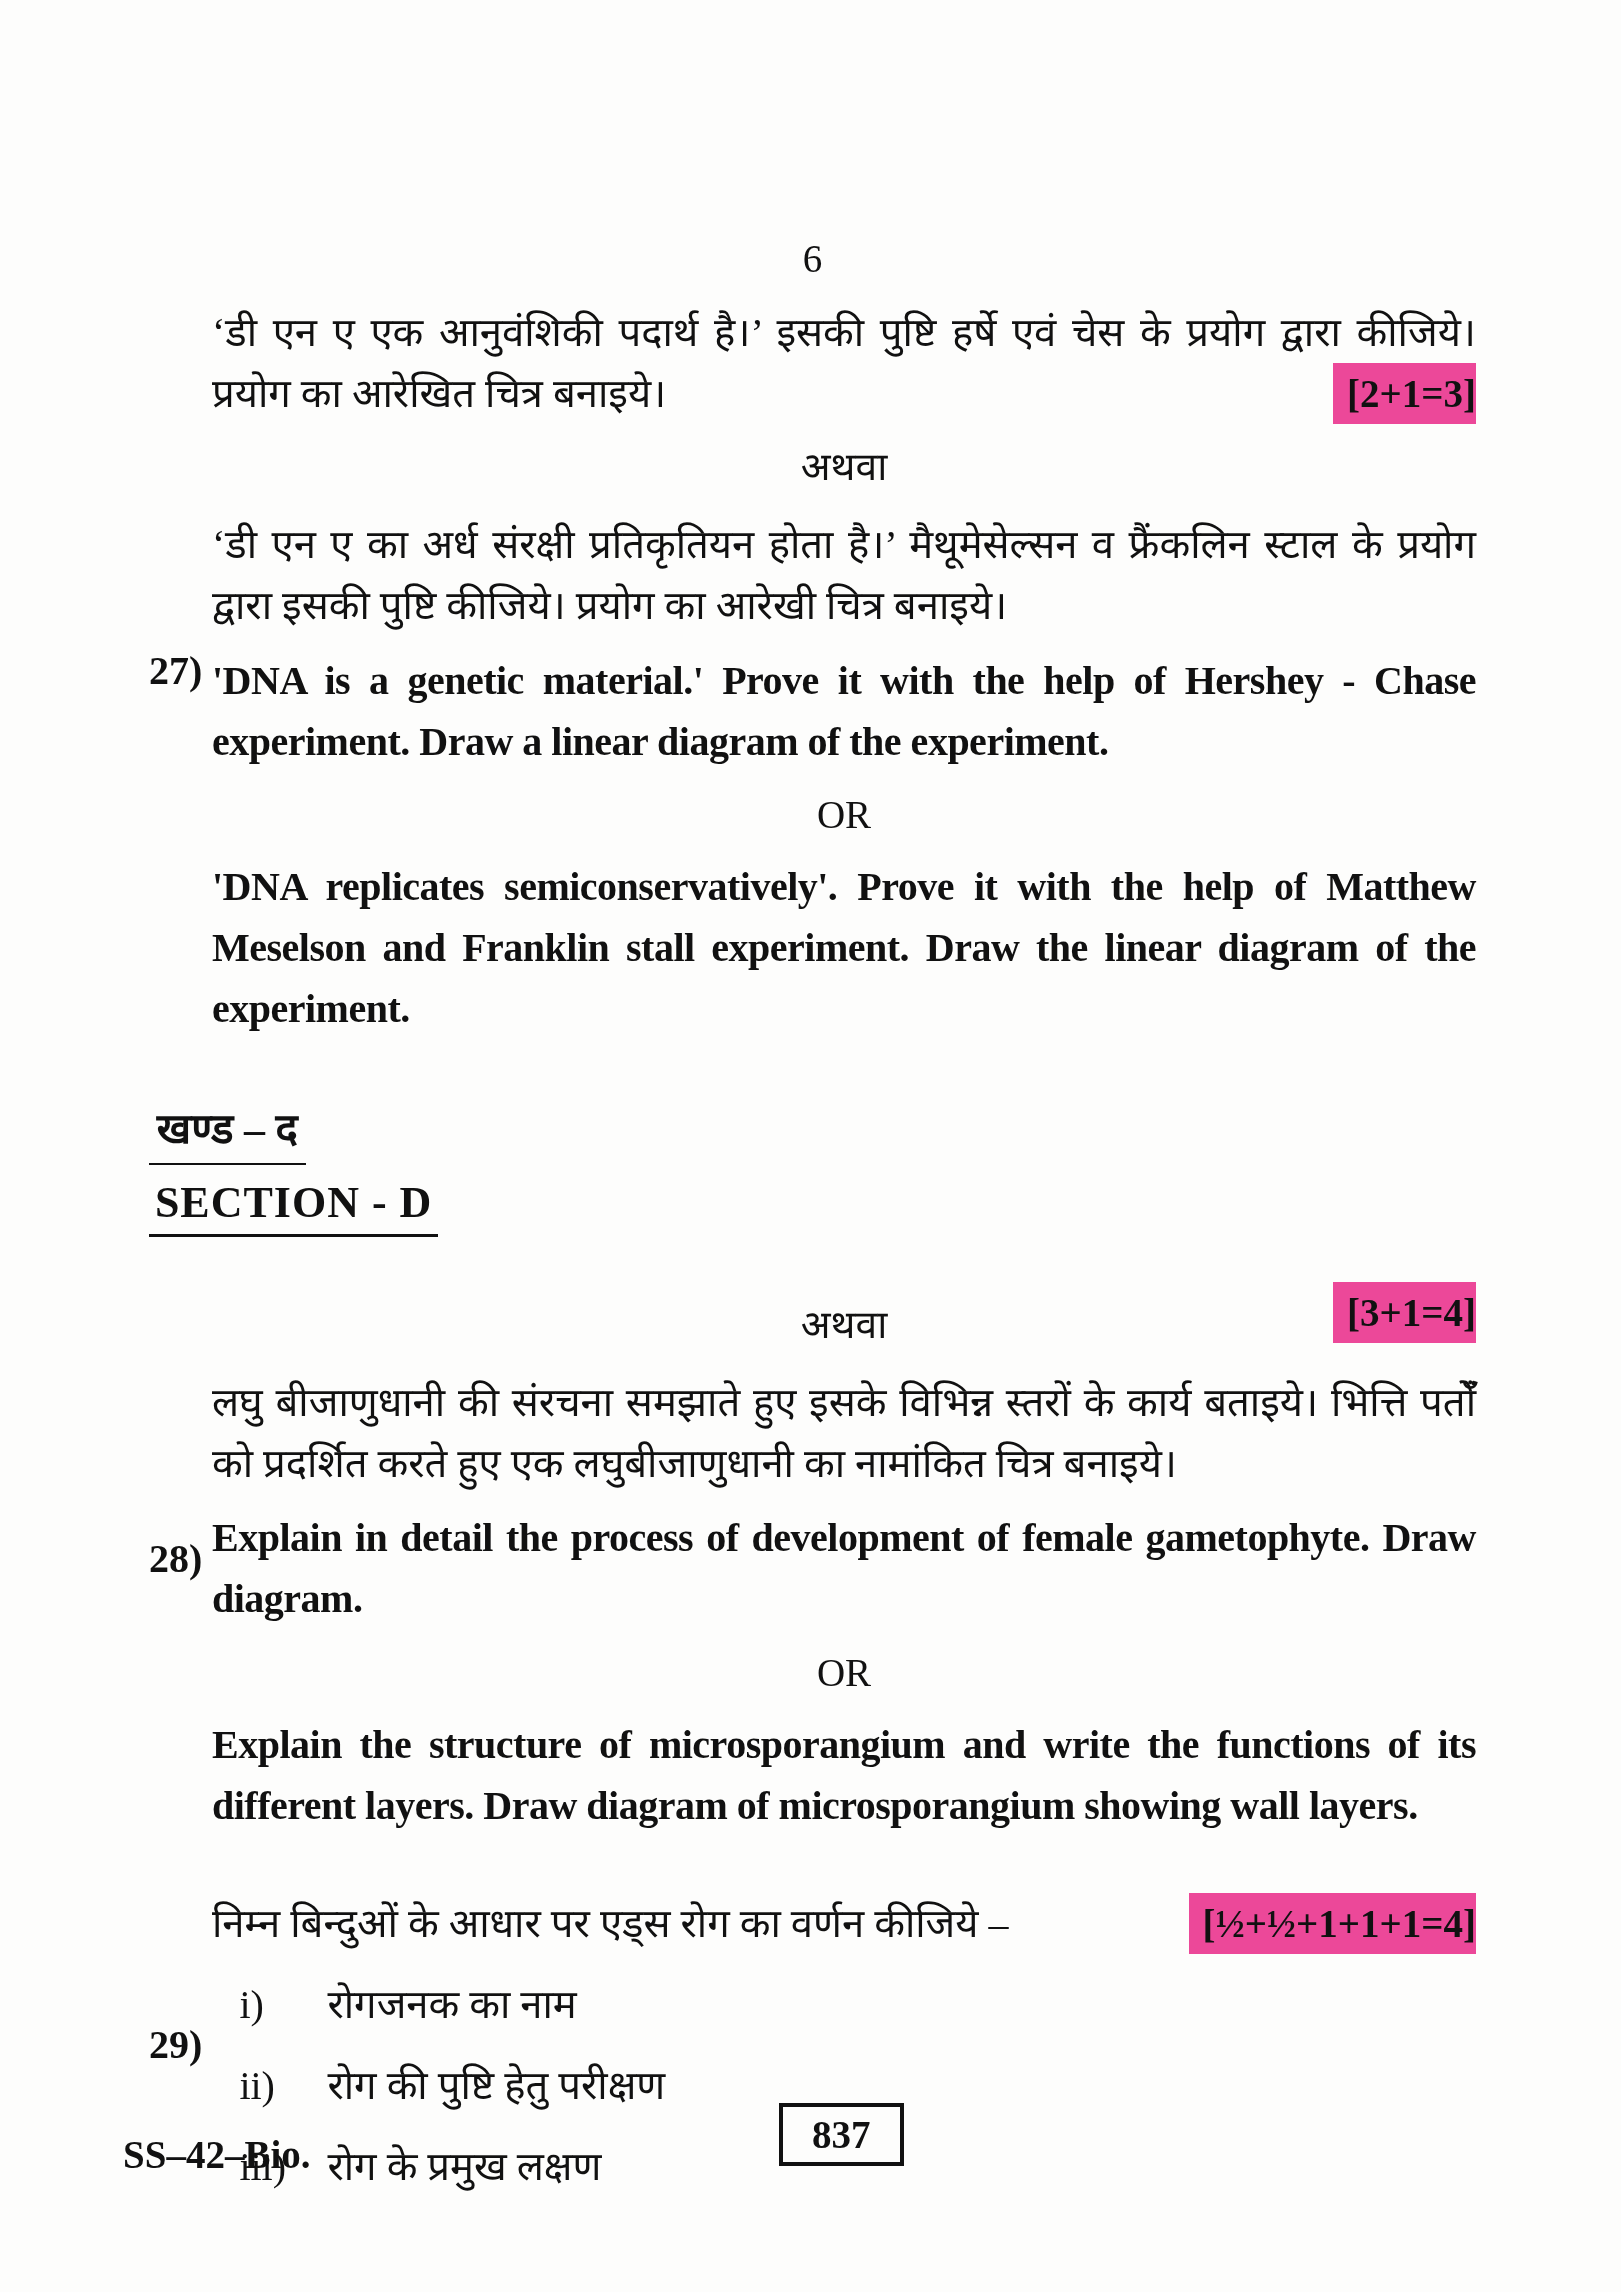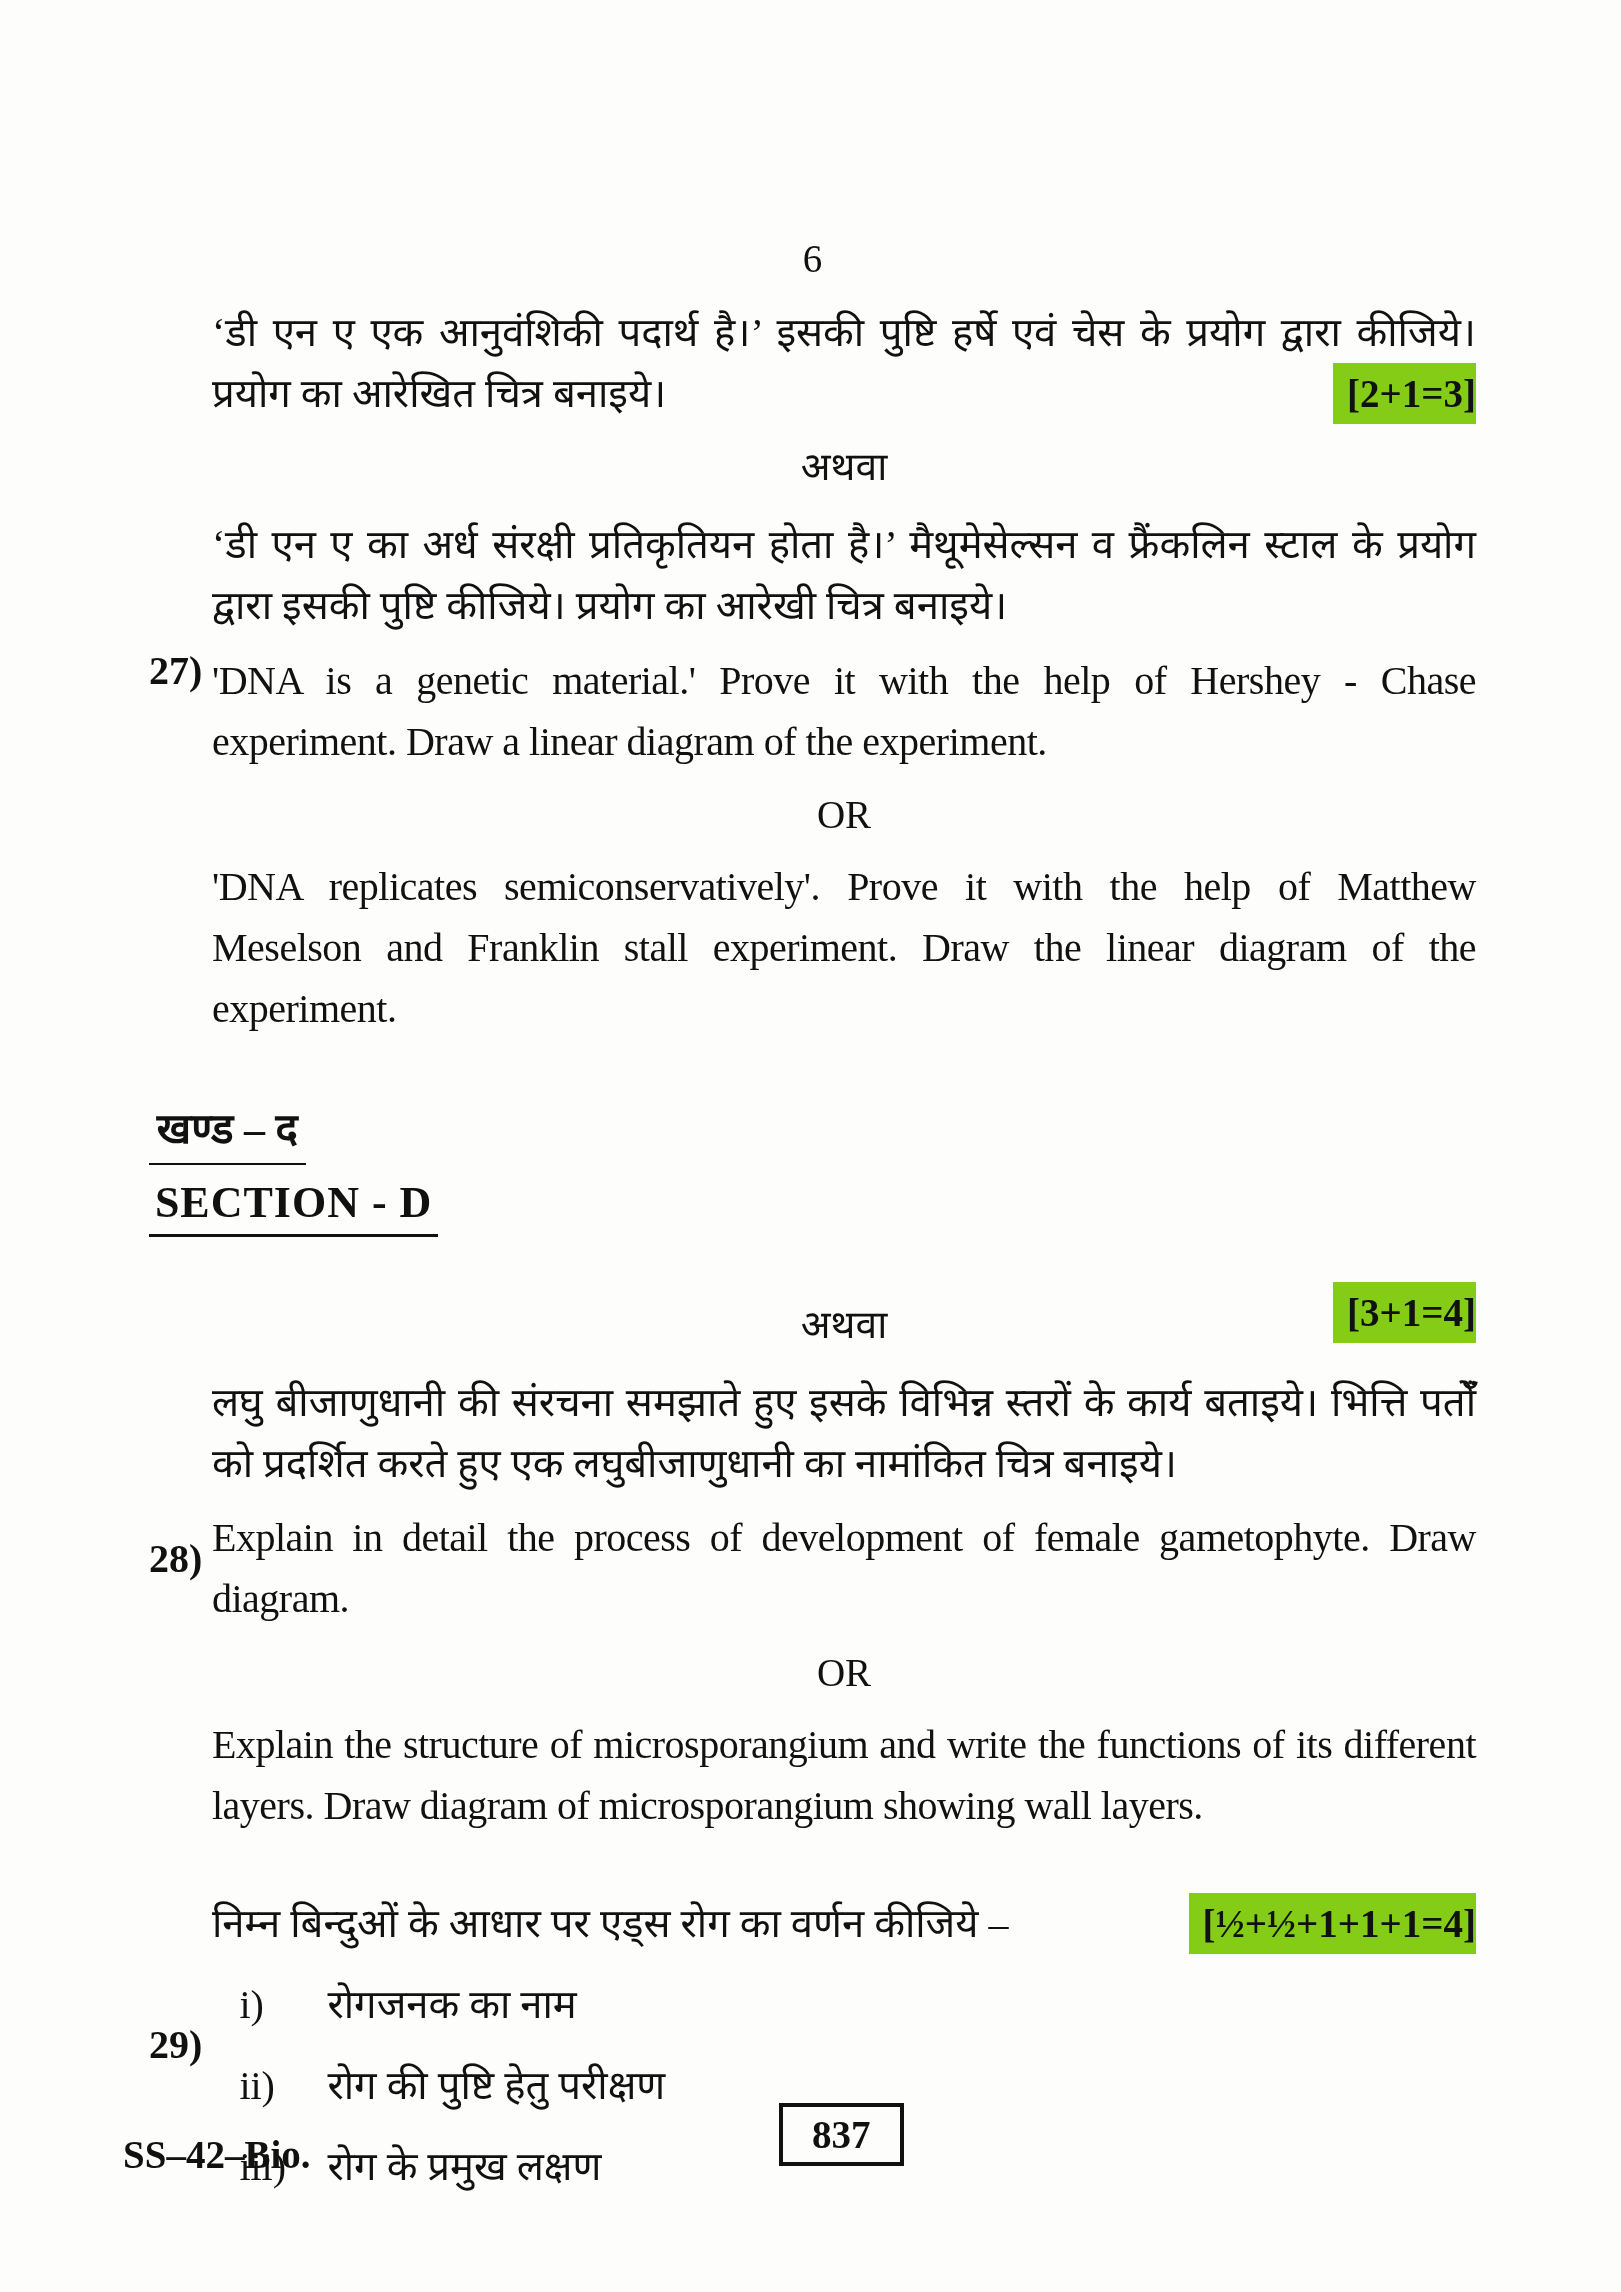--- a/index.html
+++ b/index.html
@@ -38,29 +38,30 @@
     position: relative;
   }
   .para-hi, .para-en {
     font-size: 40px;
     line-height: 61px;
     text-align: justify;
     text-justify: inter-word;
   }
   .para-en {
     letter-spacing: -0.5px;
+    font-weight: bold;
   }
   .with-marks-line2 { padding-right: 0; }
   .marks {
     position: absolute;
     right: 0;
     font-weight: bold;
     font-size: 39px;
     line-height: 61px;
-    background: #84cc16;
+    background: #ec4899;
     padding-left: 13.7px;
     white-space: nowrap;
   }
   .marks.on-line-1 { top: 0; }
   .marks.on-line-2 { top: 61px; }
   .or-divider {
     text-align: center;
     font-size: 39px;
     line-height: 55px;
     margin-top: 15.7px;

